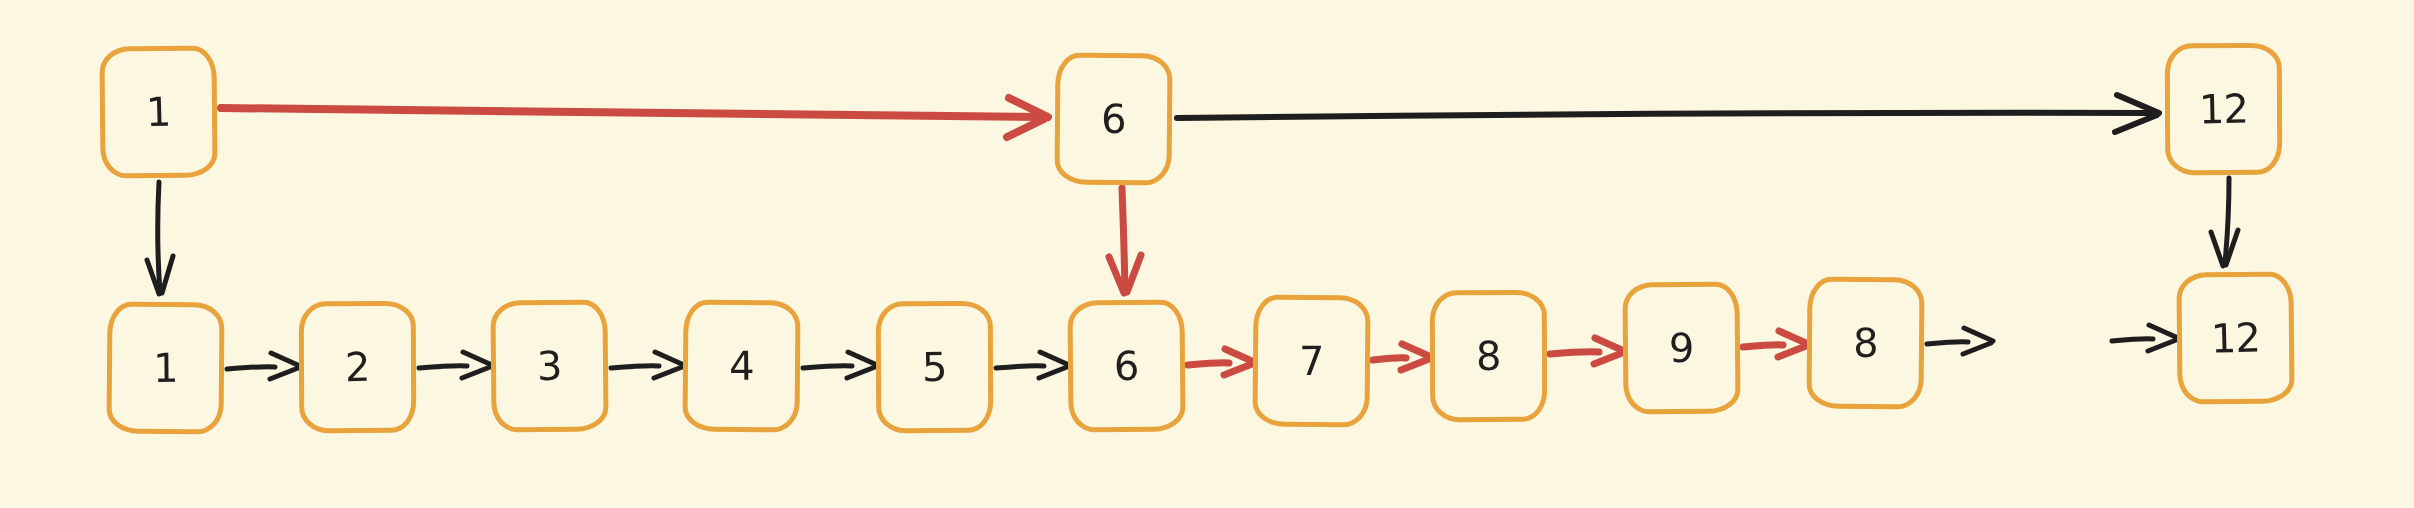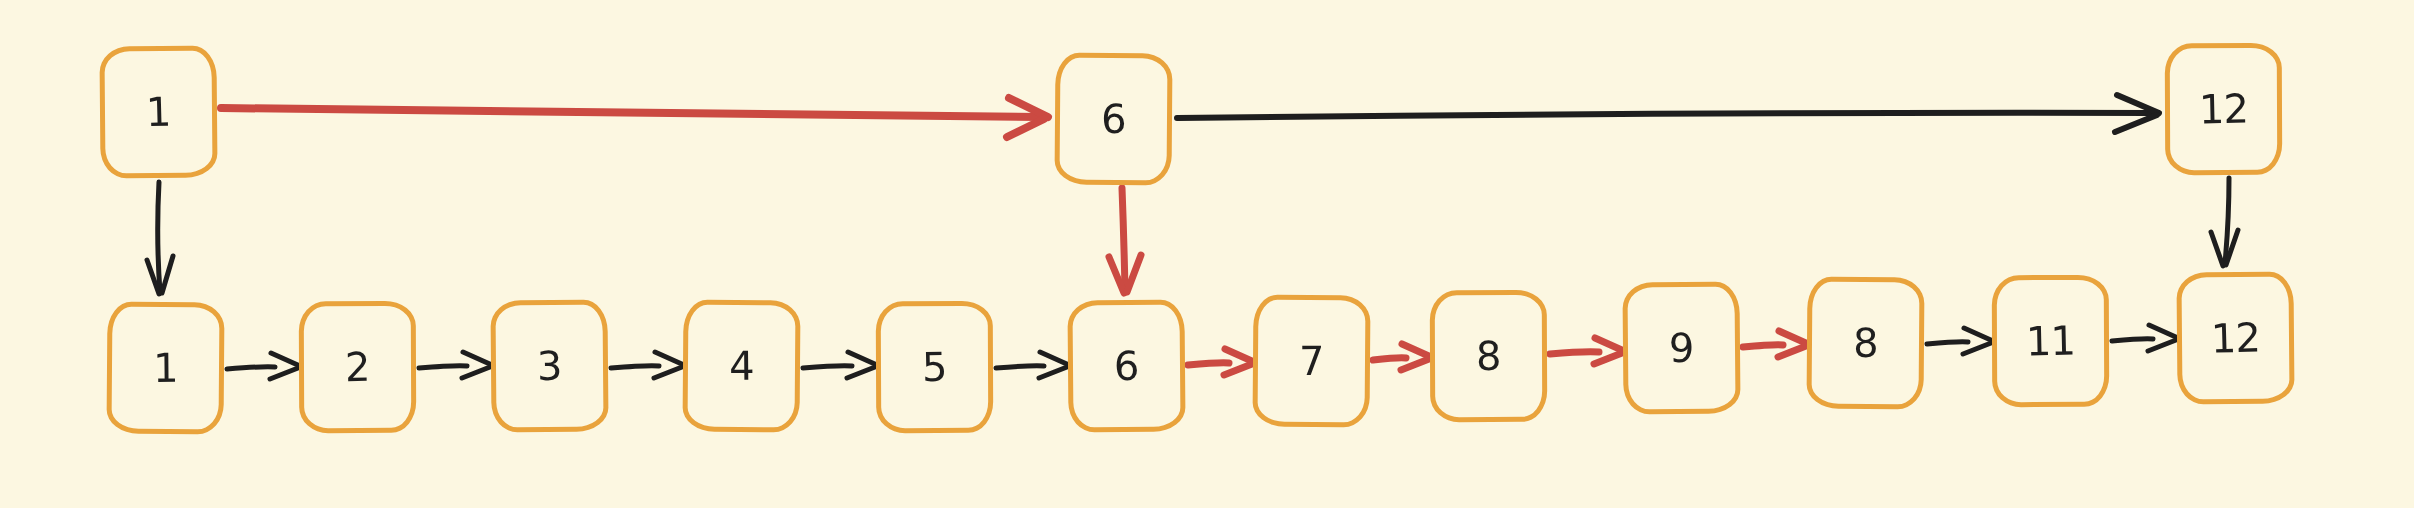--- a/index.html
+++ b/index.html
@@ -167,20 +167,17 @@
     </div>
   <div class="node v3" style="left:1430px;top:290px;">
       <span class="lbl">8</span>
     </div>
   <div class="node v1" style="left:1623px;top:282px;">
       <span class="lbl">9</span>
     </div>
   <div class="node v2" style="left:1807px;top:277px;">
       <span class="lbl">8</span>
     </div>
-  <div class="node v3" style="left:1992px;top:275px;">
-      <span class="lbl">11</span>
-    </div>
   <div class="node v1" style="left:2177px;top:272px;">
       <span class="lbl">12</span>
     </div>
 
 </div>
 
 </body></html>

